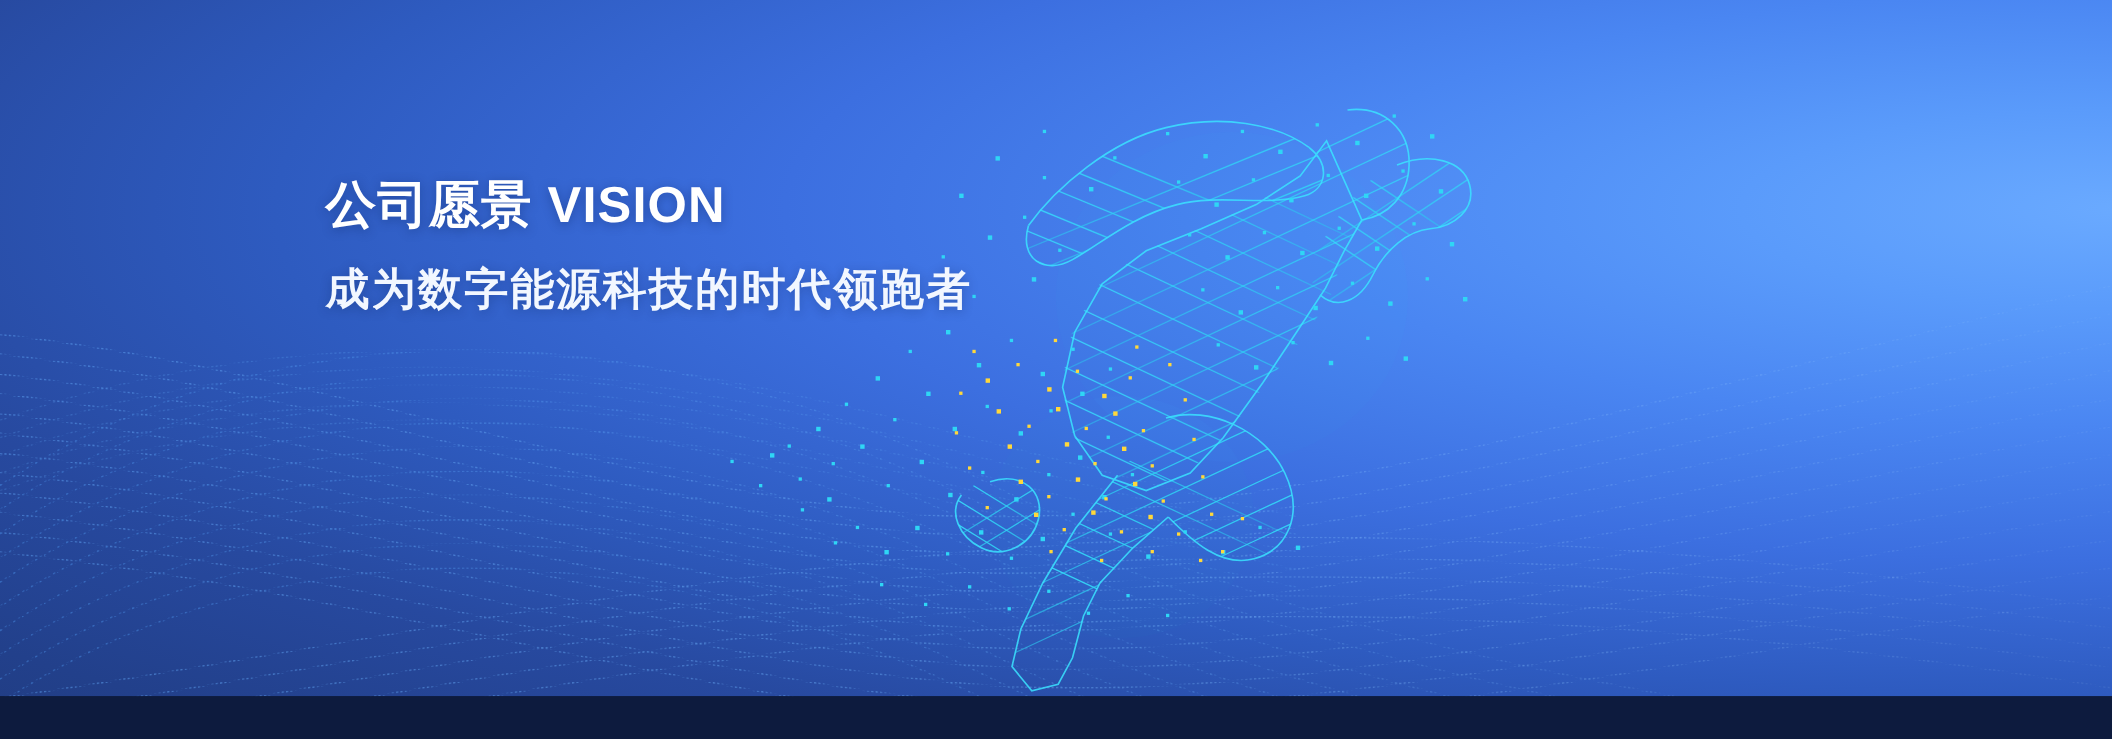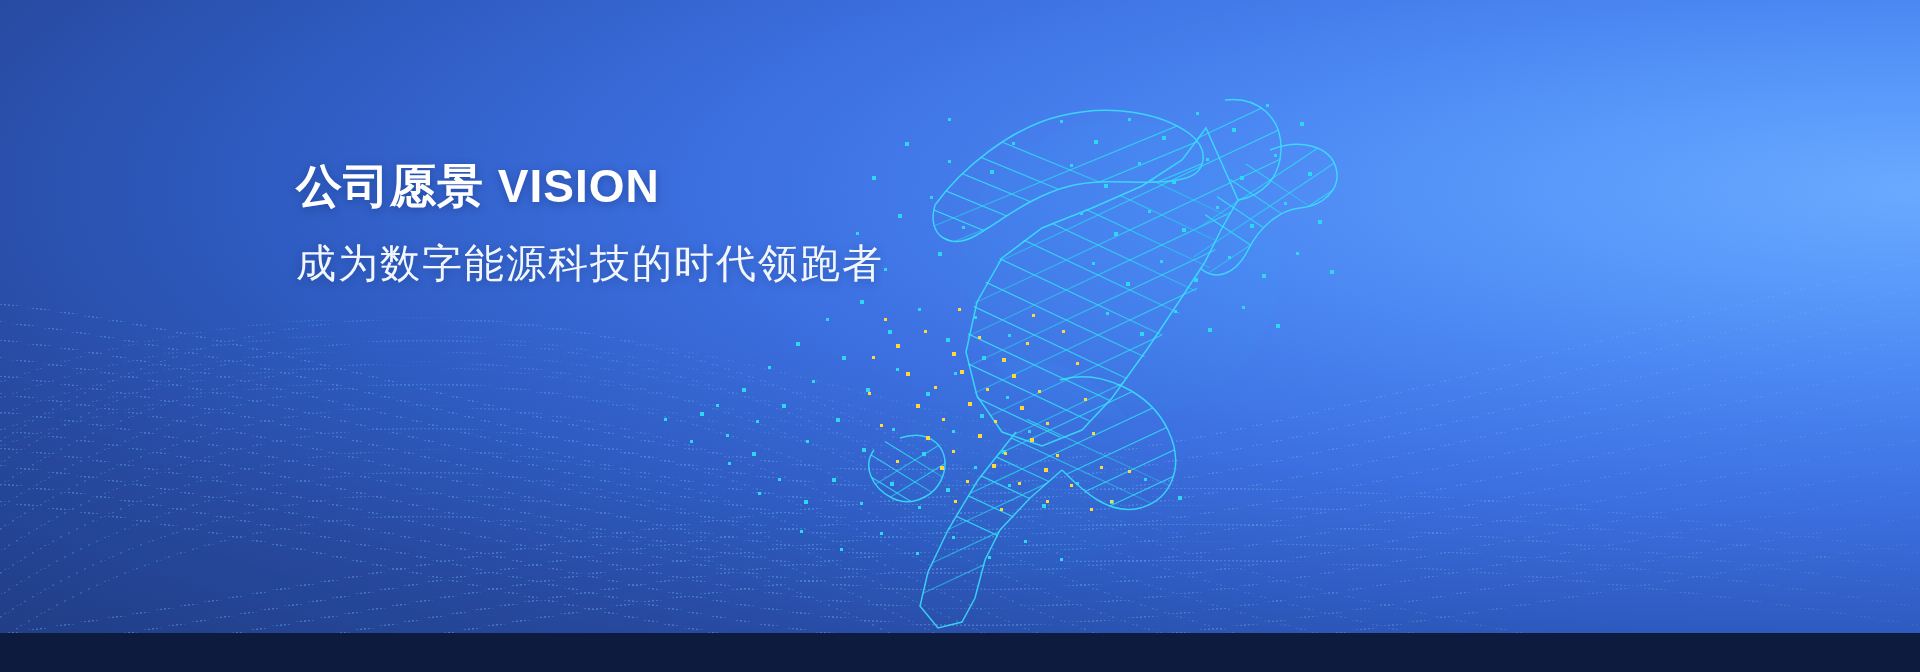--- a/index.html
+++ b/index.html
@@ -46,21 +46,21 @@
     color: #FFFFFF;
     letter-spacing: 1px;
     line-height: 1.15;
     white-space: nowrap;
     text-shadow: 0 2px 10px rgba(10,30,80,0.35);
   }
   #vision-subtitle {
     margin: 0;
     padding-top: 26px;
     font-size: 40px;
-    font-weight: 400;
+    font-weight: 700;
     color: #F2F7FF;
     letter-spacing: 2px;
     line-height: 1.2;
     white-space: nowrap;
     text-shadow: 0 2px 10px rgba(10,30,80,0.30);
   }
 </style>
 </head>
 <body>
 

